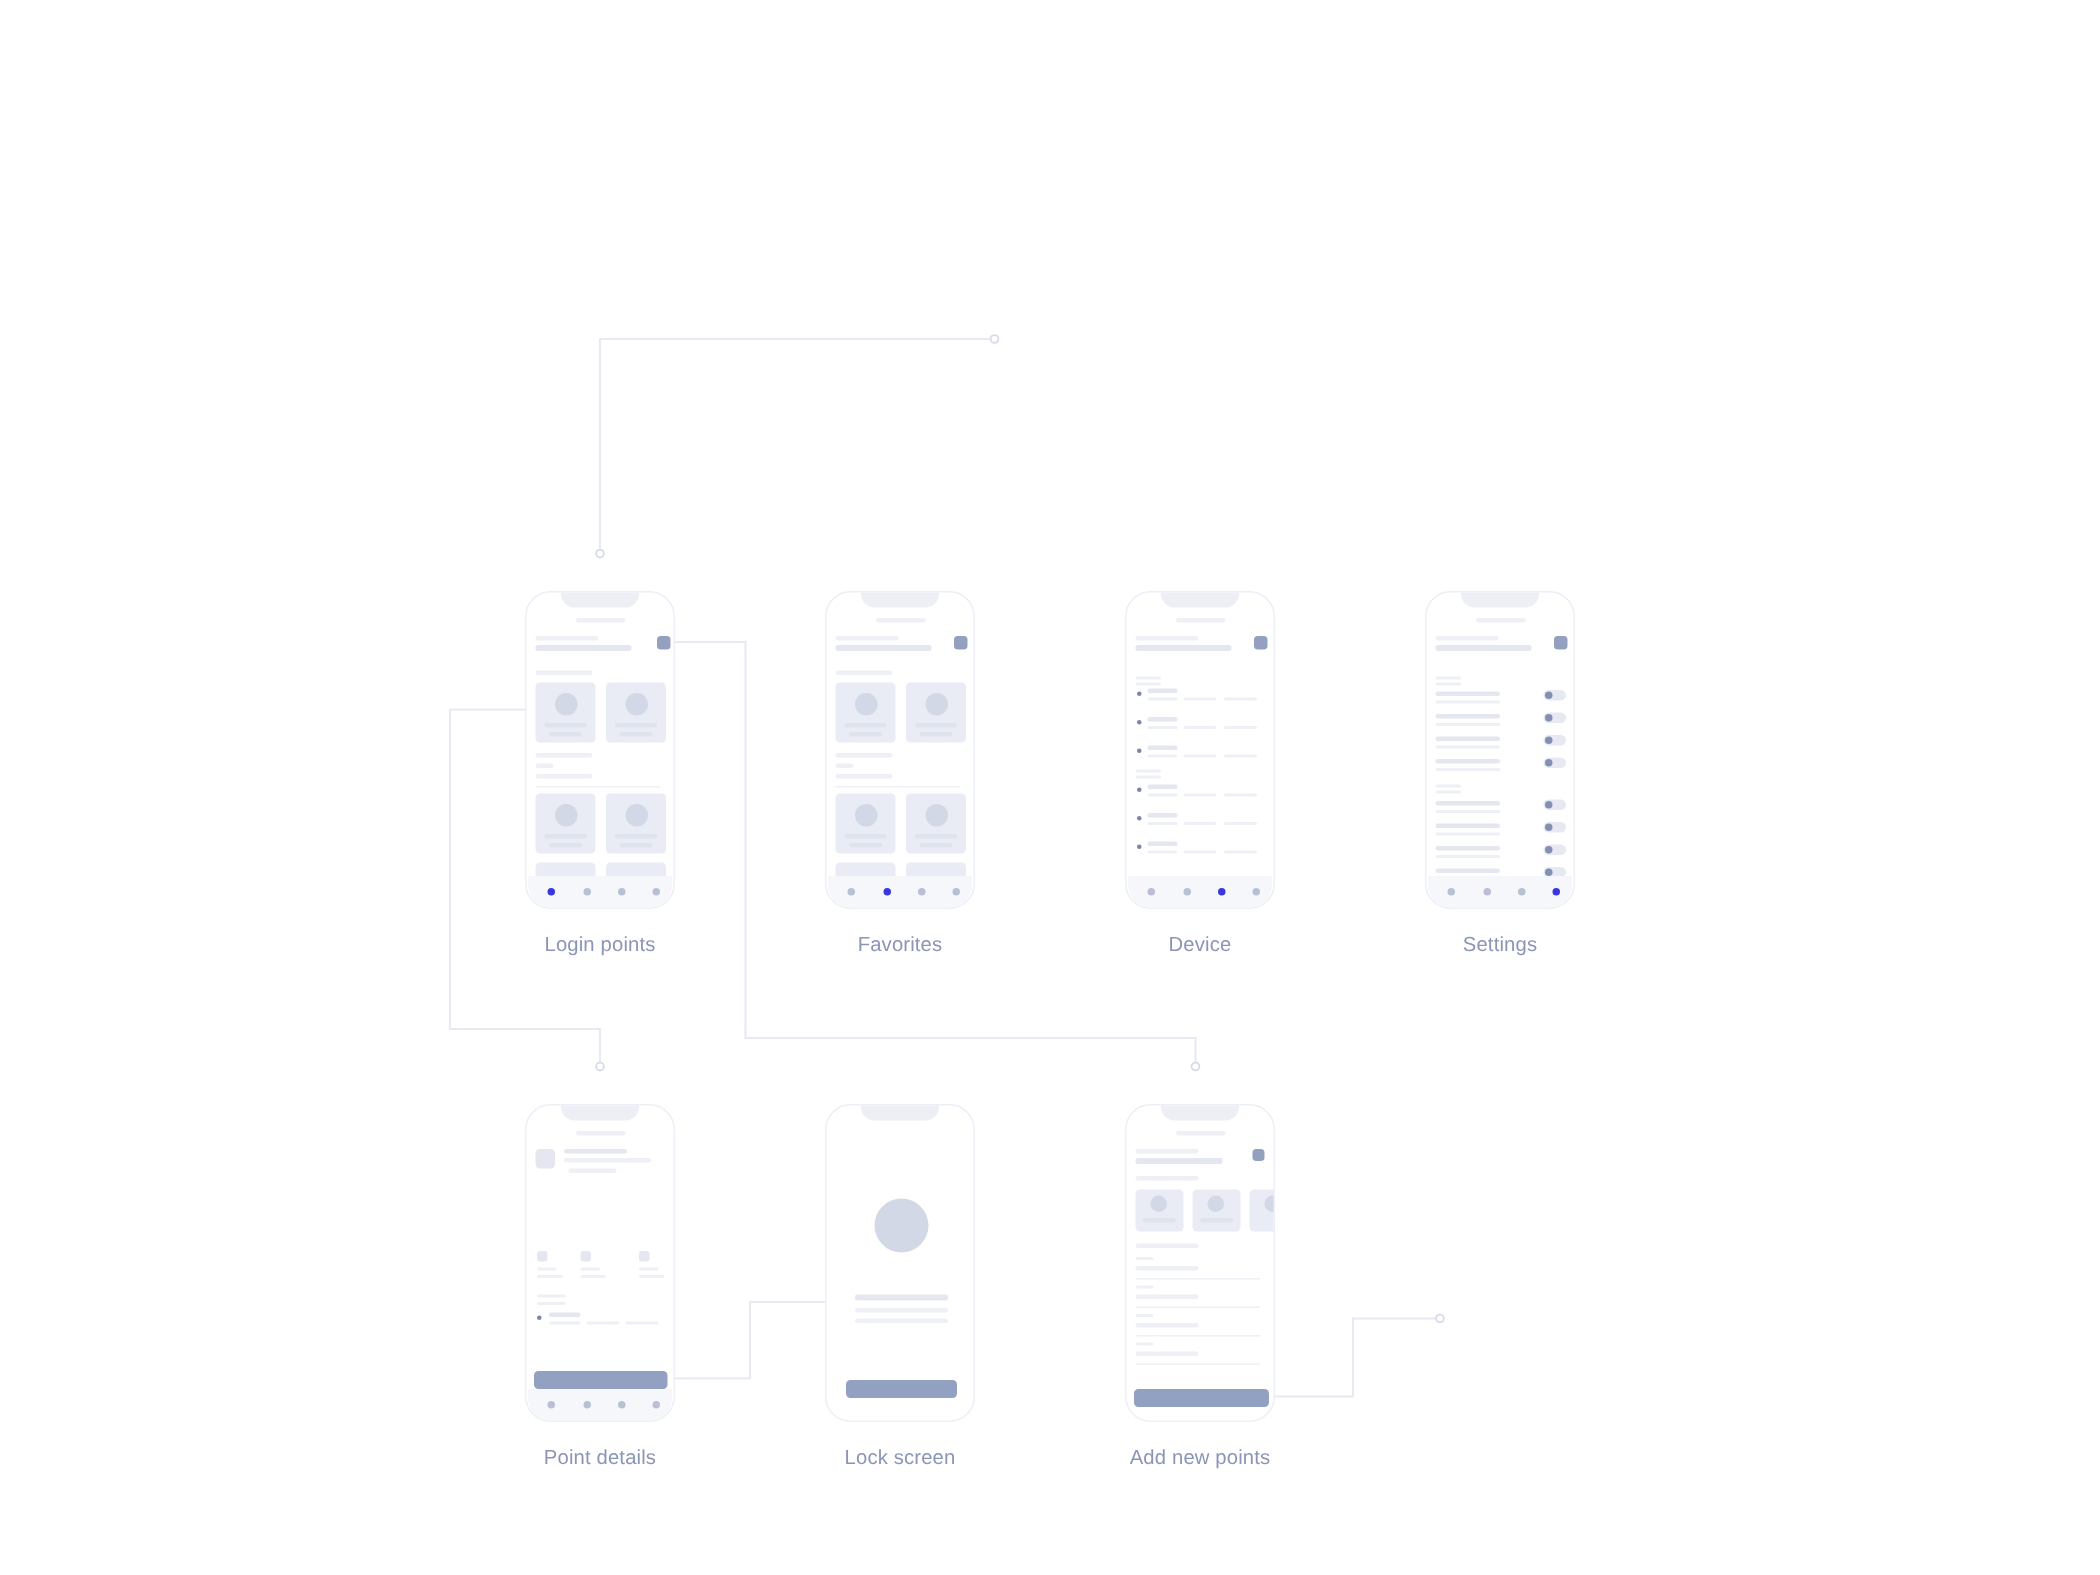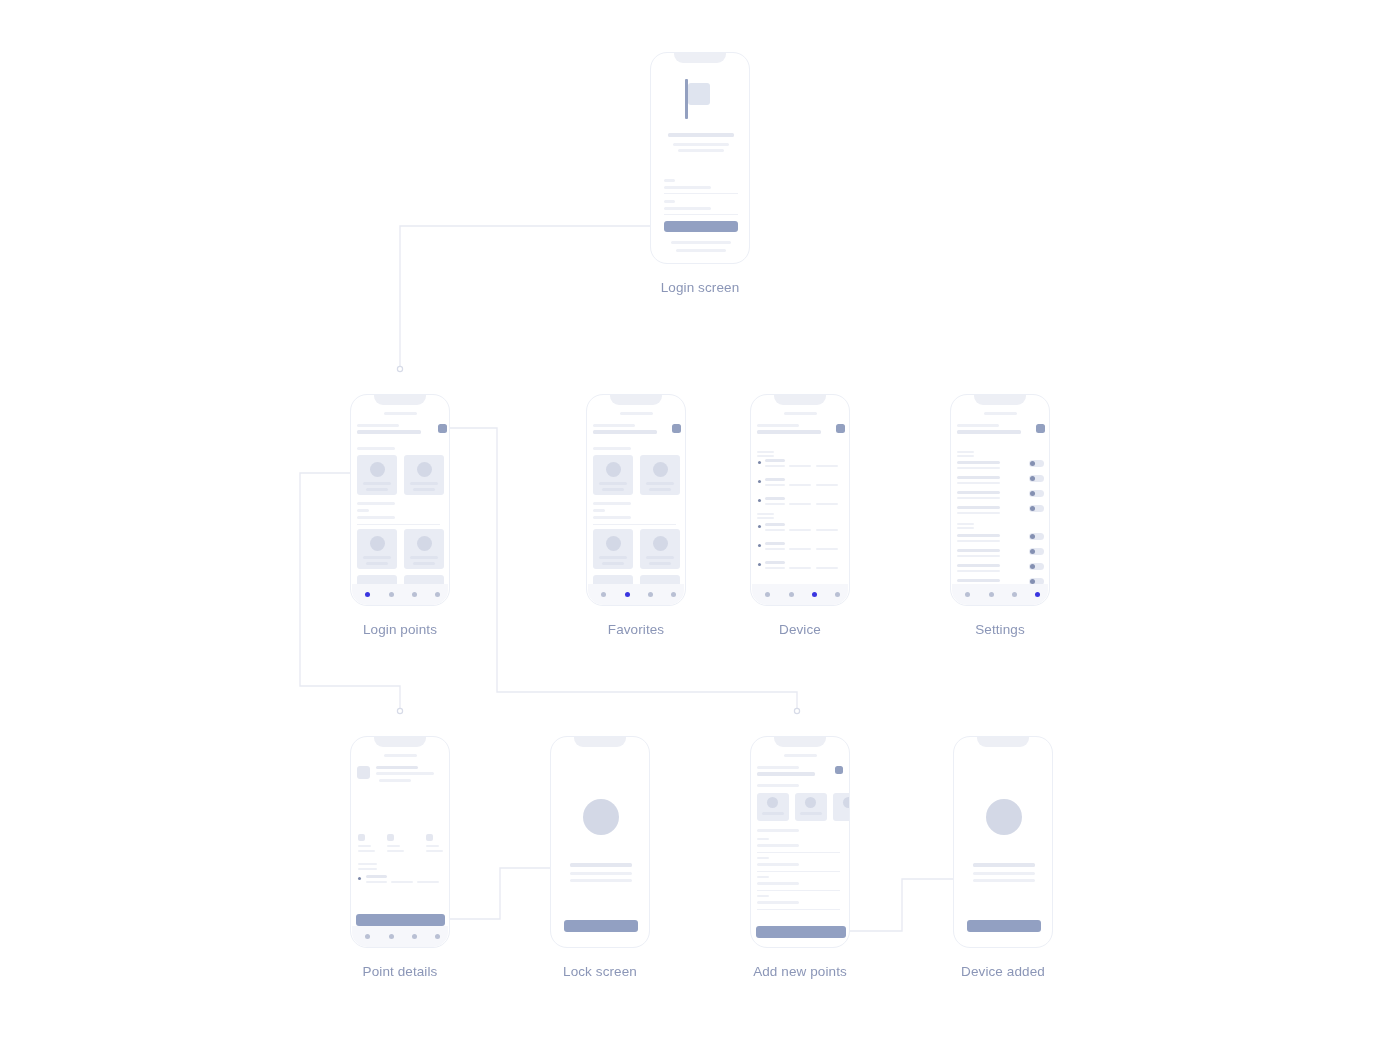--- a/index.html
+++ b/index.html
@@ -133,46 +133,20 @@
       <circle cx="559" cy="868" r="2.6"></circle>
       <circle cx="960" cy="879" r="2.6"></circle>
       <circle cx="663" cy="226" r="2.6"></circle>
       <circle cx="446" cy="428" r="2.6"></circle>
       <circle cx="358" cy="473" r="2.6"></circle>
       <circle cx="444" cy="919" r="2.6"></circle>
       <circle cx="846" cy="931" r="2.6"></circle>
     </g>
   </svg>
 
-  <div class="node" style="left:650px; top:52px;">
-    <div class="phone">
-      <div class="notch"></div>
-      <div class="screen">
-        <div class="flagpole" style="left:34px; top:26px; width:2.5px; height:40px;"></div>
-        <div class="flag" style="left:37px; top:30px; width:22px; height:22px;"></div>
-
-        <div class="bar" style="left:17px; top:80px; width:66px; height:4px;"></div>
-        <div class="bar l" style="left:22px; top:90px; width:56px; height:2.5px;"></div>
-        <div class="bar l" style="left:27px; top:96px; width:46px; height:2.5px;"></div>
-
-        <div class="bar l" style="left:13px; top:126px; width:11px; height:2.5px;"></div>
-        <div class="bar l" style="left:13px; top:133px; width:47px; height:2.5px;"></div>
-        <div class="hair" style="left:13px; top:140px; width:74px;"></div>
-        <div class="bar l" style="left:13px; top:147px; width:11px; height:2.5px;"></div>
-        <div class="bar l" style="left:13px; top:154px; width:47px; height:2.5px;"></div>
-        <div class="hair" style="left:13px; top:161px; width:74px;"></div>
-
-        <div class="cta" style="left:13px; top:168px; width:74px; height:11px;"></div>
-
-        <div class="bar l" style="left:20px; top:188px; width:60px; height:2.5px;"></div>
-        <div class="bar l" style="left:25px; top:196px; width:50px; height:2.5px;"></div>
-      </div>
-    </div>
-    <div class="node-label">Login screen</div>
-  </div>
 
   <div class="node" style="left:350px; top:394px;">
     <div class="phone">
       <div class="notch"></div>
       <div class="screen">
         <div class="bar l" style="left:33px; top:17px; width:33px; height:2.5px;"></div>
         <div class="bar l" style="left:6px; top:29px; width:42px; height:2.5px;"></div>
         <div class="bar" style="left:6px; top:35px; width:64px; height:3.5px;"></div>
         <div class="sq d" style="left:87px; top:29px; width:9px; height:9px;"></div>
 
@@ -210,21 +184,21 @@
           <div class="tabdot active" style="left:13px;"></div>
           <div class="tabdot" style="left:37px;"></div>
           <div class="tabdot" style="left:60px;"></div>
           <div class="tabdot" style="left:83px;"></div>
         </div>
       </div>
     </div>
     <div class="node-label">Login points</div>
   </div>
 
-  <div class="node" style="left:550px; top:394px;margin-left:36px;">
+  <div class="node" style="left:550px; top:394px;">
     <div class="phone">
       <div class="notch"></div>
       <div class="screen">
         <div class="bar l" style="left:33px; top:17px; width:33px; height:2.5px;"></div>
         <div class="bar l" style="left:6px; top:29px; width:42px; height:2.5px;"></div>
         <div class="bar" style="left:6px; top:35px; width:64px; height:3.5px;"></div>
         <div class="sq d" style="left:85px; top:29px; width:9px; height:9px;"></div>
 
         <div class="bar l" style="left:6px; top:52px; width:38px; height:2.5px;"></div>
 
@@ -484,27 +458,14 @@
         <div class="bar l" style="left:6px; top:158px; width:12px; height:2px;"></div>
         <div class="bar l" style="left:6px; top:164px; width:42px; height:2.5px;"></div>
         <div class="hair" style="left:6px; top:172px; width:83px;"></div>
 
         <div class="cta" style="left:5px; top:189px; width:90px; height:12px;"></div>
       </div>
     </div>
     <div class="node-label">Add new points</div>
   </div>
 
-  <div class="node" style="left:953px; top:736px;">
-    <div class="phone">
-      <div class="notch"></div>
-      <div class="screen">
-        <div class="circ" style="left:32px; top:62px; width:36px; height:36px;"></div>
-        <div class="bar" style="left:19px; top:126px; width:62px; height:3.5px;"></div>
-        <div class="bar l" style="left:19px; top:135px; width:62px; height:2.5px;"></div>
-        <div class="bar l" style="left:19px; top:142px; width:62px; height:2.5px;"></div>
-        <div class="cta" style="left:13px; top:183px; width:74px; height:12px;"></div>
-      </div>
-    </div>
-    <div class="node-label">Device added</div>
-  </div>
 
 </div>
 
 </body></html>

